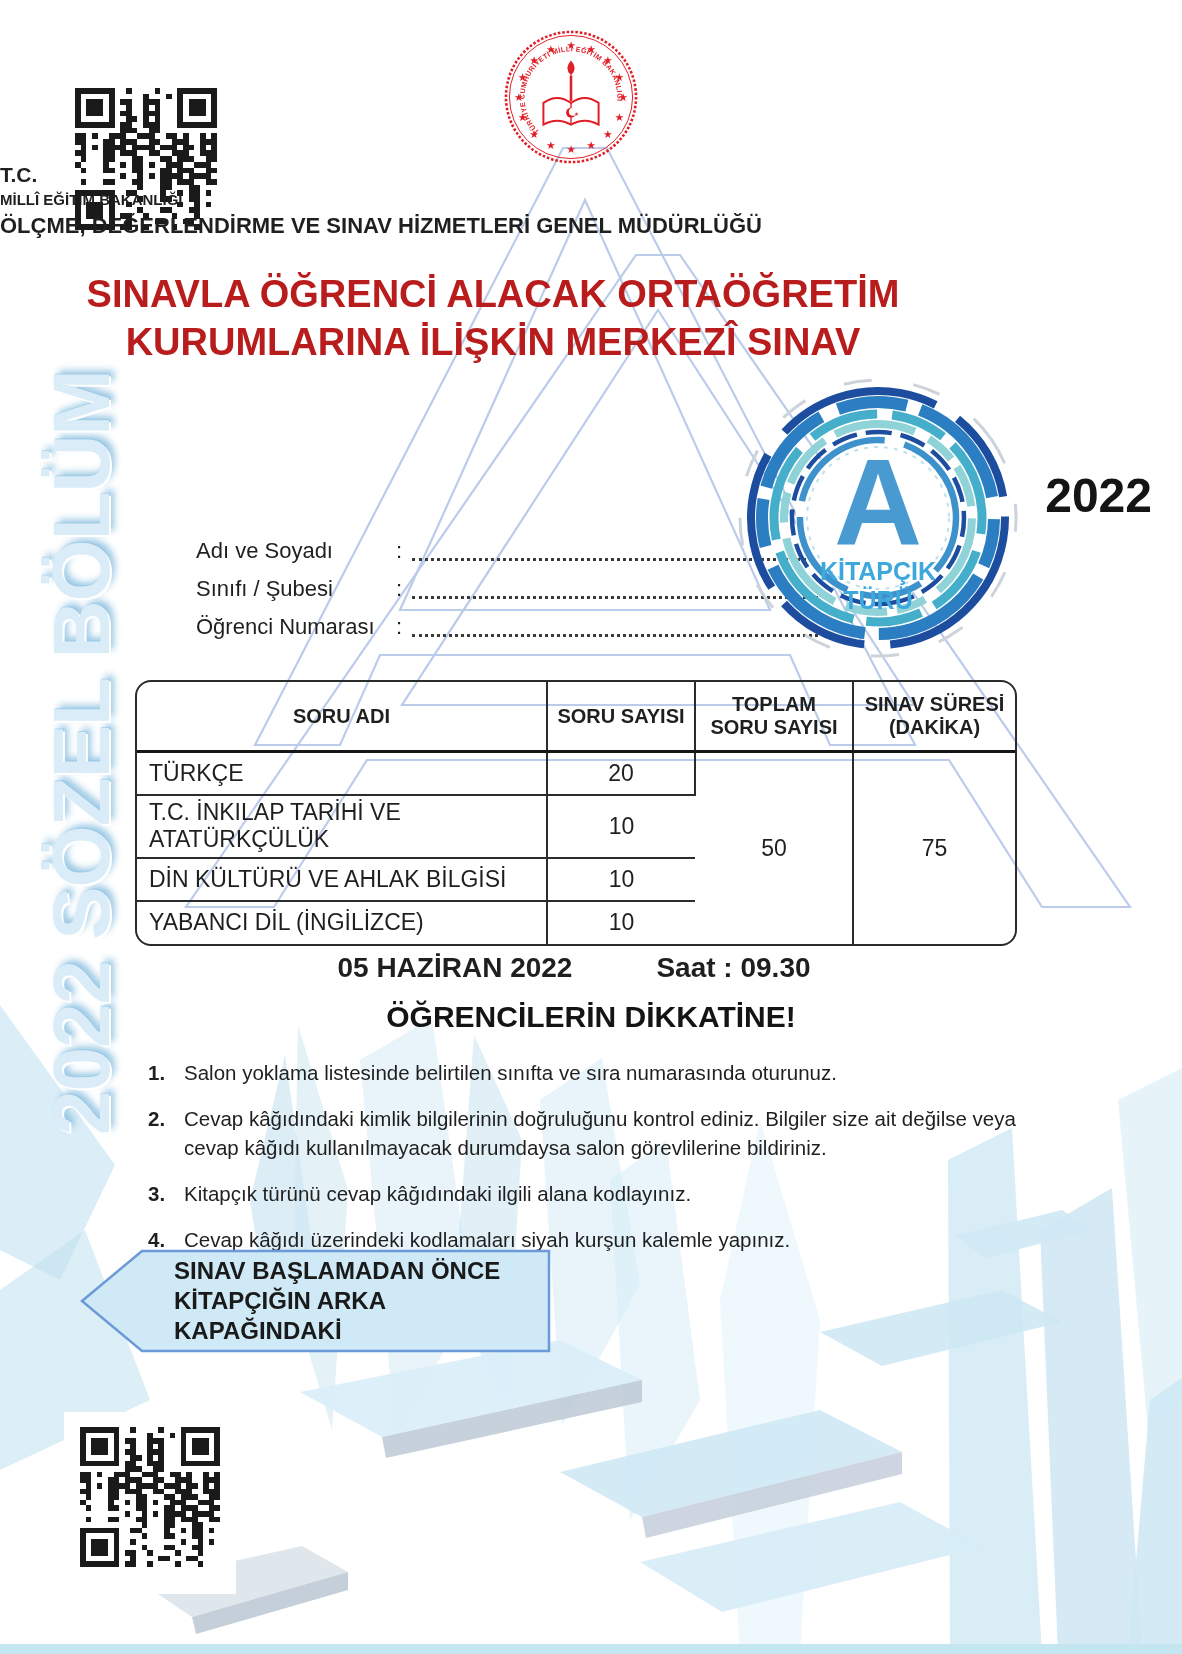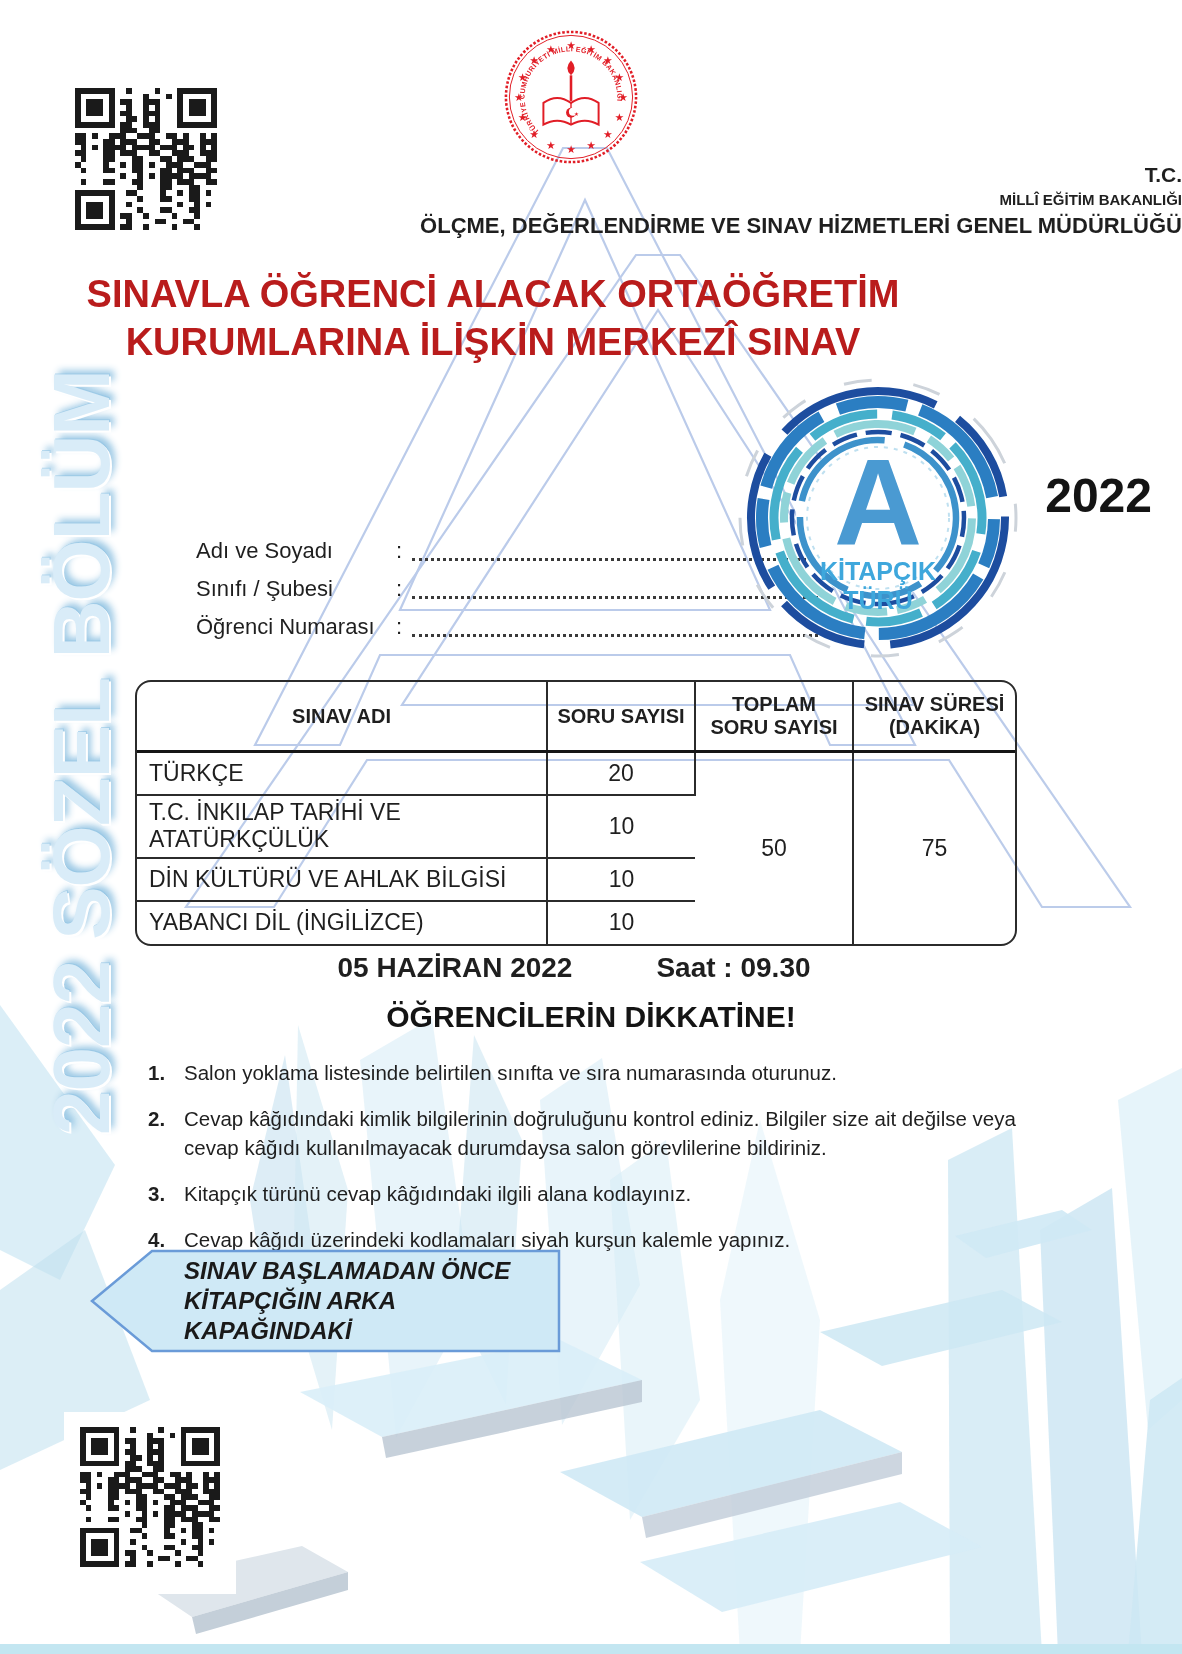--- a/index.html
+++ b/index.html
@@ -19,21 +19,21 @@
 
   
   .qr-top{position:absolute;left:75px;top:88px;width:142px;height:142px;z-index:2;}
   .qr-panel{position:absolute;left:64px;top:1412px;width:172px;height:182px;background:#ffffff;z-index:2;}
   .qr-panel svg{margin:15px auto 0 16px;width:140px;height:140px;}
 
   
   .emblem{position:absolute;left:502px;top:28px;width:138px;height:140px;z-index:2;}
 
   
-  .org{position:absolute;left:0;top:163px;width:1182px;text-align:right;z-index:2;font-weight:bold;}
+  .org{position:absolute;left:0;top:163px;width:1182px;text-align:left;z-index:2;font-weight:bold;}
   .org .l1{font-size:21px;line-height:24px;}
   .org .l2{font-size:15px;line-height:26px;}
   .org .l3{font-size:22px;line-height:26px;}
 
   .main-title{position:absolute;left:0;top:270px;width:986px;text-align:center;z-index:2;
     font-weight:bold;font-size:38px;line-height:48px;color:#b91c1c;}
   .section-name{position:absolute;left:0;top:400px;width:1140px;text-align:center;z-index:2;
     font-weight:bold;font-size:54px;color:#141414;}
   .section-year{position:absolute;left:0;top:468px;width:1140px;text-align:right;z-index:2;
     font-weight:bold;font-size:48px;color:#141414;padding-left:12px;}
@@ -67,21 +67,21 @@
     justify-content:center;gap:84px;font-weight:bold;font-size:28px;}
   .notice-heading{position:absolute;left:0;top:1000px;width:1182px;text-align:center;z-index:2;
     font-weight:bold;font-size:30px;color:#141414;}
 
   .instructions{position:absolute;left:148px;top:1058px;width:910px;z-index:2;}
   .instructions .item{display:flex;margin-bottom:17px;font-size:20.5px;line-height:29px;}
   .instructions .no{width:36px;font-weight:bold;flex:none;}
   .instructions .txt{flex:1;}
 
   
-  .warning{position:absolute;left:90px;top:1248px;width:472px;height:106px;z-index:2;font-style:italic;}
+  .warning{position:absolute;left:80px;top:1248px;width:472px;height:106px;z-index:2;}
   .warning svg{position:absolute;left:0;top:0;width:472px;height:106px;}
   .warning .wtext{position:absolute;left:94px;top:8px;font-weight:bold;font-size:24px;line-height:30px;color:#1a1a1a;}
 </style>
 </head>
 <body>
 
 <div class="page">
 
   <svg class="decor" viewBox="0 0 1182 1654" aria-hidden="true">
     <polygon points="0,1005 115,1165 60,1280 0,1250" fill="#cfe8f4" fill-opacity="0.75"></polygon>
@@ -504,21 +504,21 @@
   <div class="tbl-wrap">
     <table class="subjects">
       <colgroup>
           <col style="width:410px">
           <col style="width:148px">
           <col style="width:158px">
           <col style="width:162px">
         </colgroup>
       <thead>
         <tr>
-          <th>SINAV ADI</th>
+          <th>SORU ADI</th>
           <th>SORU SAYISI</th>
           <th>TOPLAM SORU SAYISI</th>
           <th>SINAV SÜRESİ (DAKİKA)</th>
         </tr>
       </thead>
       <tbody>
         <tr class="h43">
           <td>TÜRKÇE</td>
           <td class="num">20</td>
           <td class="merge" rowspan="4">50</td>

